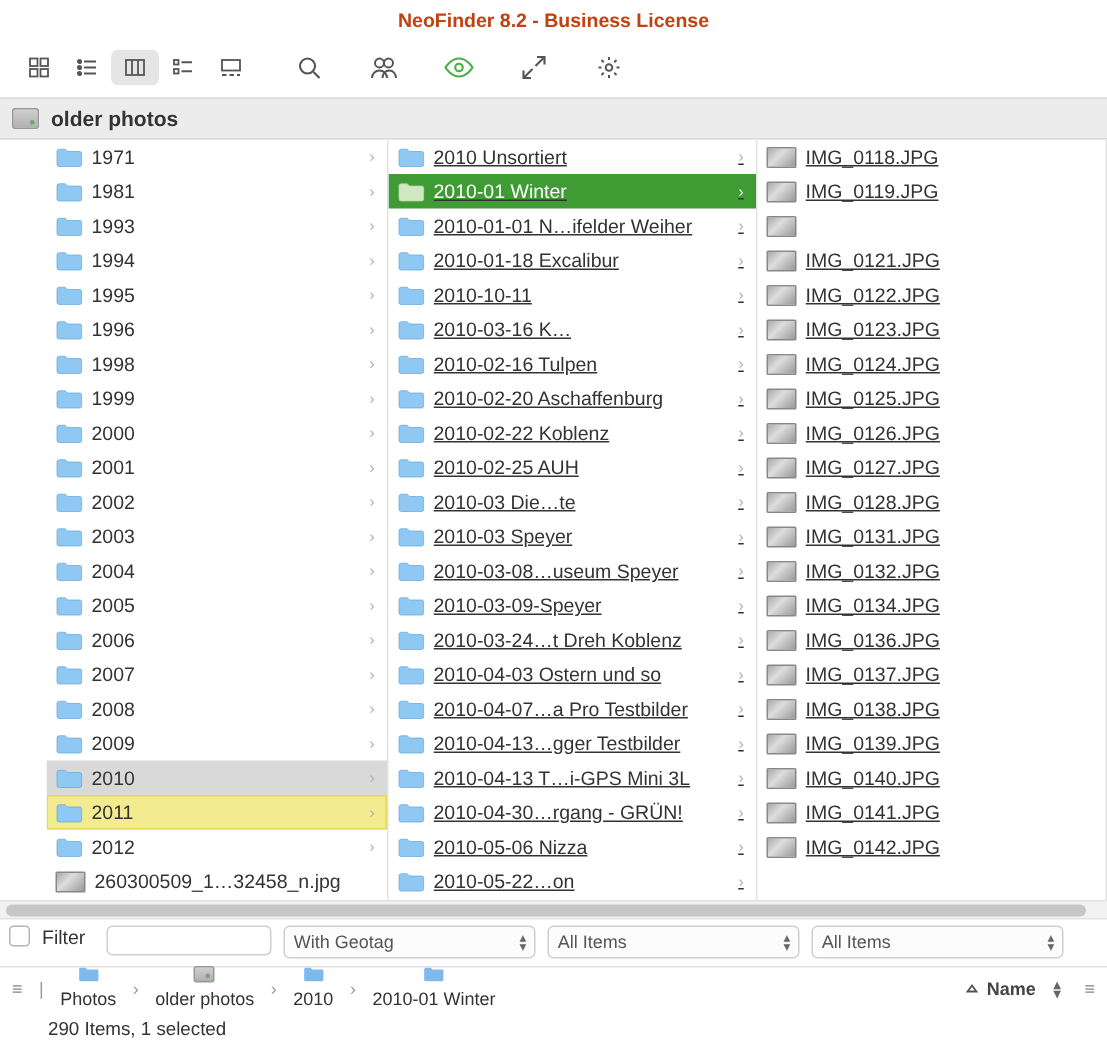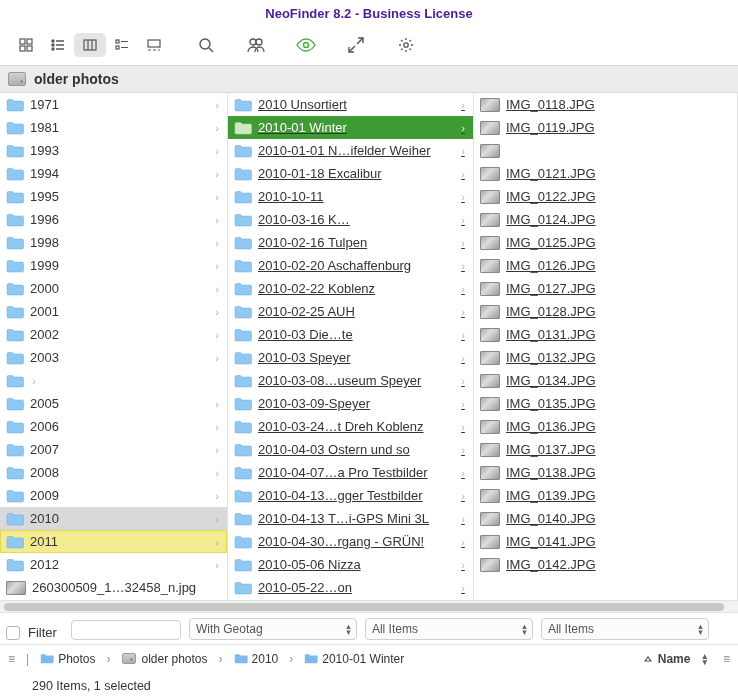--- a/index.html
+++ b/index.html
@@ -12,21 +12,21 @@
   height: 700px;
   overflow: hidden;
   display: flex;
   flex-direction: column;
 }
 .titlebar {
   text-align: center;
   font-weight: 700;
   font-size: 13px;
   padding: 6px 0 8px 0;
-  color: #4c1d95;
+  color: #c2410c;
 }
 .toolbar {
   display: flex;
   align-items: center;
   padding: 4px 10px 8px 10px;
   gap: 22px;
 }
 .view-segment { display: flex; border-radius: 5px; overflow: hidden; }
 .seg-btn {
   width: 32px; height: 24px;
@@ -45,21 +45,21 @@
   height: 28px; padding-left: 8px; font-weight: 700; font-size: 14px;
   color: #333;
 }
 .drive-icon {
   width: 18px; height: 14px; background: linear-gradient(#d0d0d0,#b0b0b0);
   border: 1px solid #999; border-radius: 2px; margin-right: 8px;
   position: relative;
 }
 .drive-icon::after { content: ""; position: absolute; right: 2px; bottom: 2px; width: 3px; height: 3px; background: #6a6; border-radius: 50%; }
 .columns-area {
-  flex: 1 1 auto; display: flex; overflow: hidden; position: relative;
+  flex: 1 1 auto; display: flex; overflow: hidden; position: relative; padding-left: 31px;
 }
 .column {
   position: relative; height: 100%; overflow-y: auto; overflow-x: hidden;
   border-right: 1px solid #e2e2e2;
 }
 .column::-webkit-scrollbar { width: 10px; }
 .column::-webkit-scrollbar-thumb { background: #bcbcbc; border-radius: 5px; }
 .column::-webkit-scrollbar-track { background: #f1f1f1; }
 .col1 { width: 228px; }
 .col2 { width: 246px; text-decoration: underline; }
@@ -87,21 +87,21 @@
 .chev { width: 8px; text-align: center; color: #b0b0b0; font-size: 11px; flex-shrink: 0; }
 .row.selgreen .chev { color: rgba(255,255,255,.9); }
 .hscroll-track {
   height: 12px; background: #f2f2f2; position: relative; border-top:1px solid #e2e2e2;
 }
 .hscroll-thumb {
   position: absolute; height: 8px; top: 2px; left: 4px; width: 720px;
   background: #c7c7c7; border-radius: 4px;
 }
 .filter-row {
-  display: flex; align-items: flex-end; gap: 8px;
+  display: flex; align-items: flex-start; gap: 8px;
   padding: 4px 6px; border-top: 1px solid #e2e2e2; height: 32px;
 }
 .checkbox {
   width: 14px; height: 14px; border: 1px solid #b5b5b5; border-radius: 3px; background:#fff;
 }
 .filter-label { font-size: 13px; margin-right: 6px; }
 .search-field {
   height: 20px; border: 1px solid #cfcfcf; border-radius: 4px; background:#fff;
 }
 .search-field.small { width: 110px; }
@@ -113,21 +113,21 @@
 .select .caret {
   position: absolute; right: 5px; top: 50%; transform: translateY(-50%);
   font-size: 9px; color: #666; line-height: 6px; display:flex; flex-direction:column;
 }
 .path-bar {
   display: flex; align-items: center;
   height: 28px; padding: 0 8px; border-top: 1px solid #e2e2e2; gap: 4px;
   font-size: 12px;
 }
 .path-bar .sep { color:#999; padding:0 3px; }
-.path-seg { display: flex; align-items: center; gap: 4px; padding: 2px 4px; border-radius:3px; }
+.path-seg { display: flex; align-items: center; gap: 4px; padding: 2px 4px; border-radius:3px;flex-direction:column; }
 .mini-folder { width: 14px; height: 11px; }
 .spacer { flex: 1; }
 .sort-tri { width:12px; height:12px; display:flex; align-items:center; justify-content:center; color:#555; }
 .name-select { display:flex; align-items:center; gap:2px; font-size:12px; color:#444;font-weight:bold; }
 .status-bar { height: 28px; display:flex; align-items:center; padding-left: 32px; font-size: 12.5px; color:#333; border-top:0; }
 .ico { display:inline-flex; }
 </style>
 </head>
 <body>
 
@@ -348,20 +348,21 @@
         </span>
         <span class="row-label">2003</span>
         <span class="chev">›</span>
       </div>
       <div class="row">
         <span class="folder-icon">
           <svg viewBox="0 0 18 14">
             <path fill="#8ec8f3" stroke="#6aa8d8" stroke-width="0.5" d="M1 3c0-1 .5-1.5 1.5-1.5h4L8 3h8c1 0 1.5.5 1.5 1.5v7c0 1-.5 1.5-1.5 1.5H2.5C1.5 13 1 12.5 1 11.5V3z"></path>
           </svg>
         </span>
+        <span class="row-label">2004</span>
         <span class="chev">›</span>
       </div>
       <div class="row">
         <span class="folder-icon">
           <svg viewBox="0 0 18 14">
             <path fill="#8ec8f3" stroke="#6aa8d8" stroke-width="0.5" d="M1 3c0-1 .5-1.5 1.5-1.5h4L8 3h8c1 0 1.5.5 1.5 1.5v7c0 1-.5 1.5-1.5 1.5H2.5C1.5 13 1 12.5 1 11.5V3z"></path>
           </svg>
         </span>
         <span class="row-label">2005</span>
         <span class="chev">›</span>
@@ -649,20 +650,24 @@
       <div class="row">
         <span class="thumb"></span>
         <span class="row-label">IMG_0121.JPG</span>
       </div>
       <div class="row">
         <span class="thumb"></span>
         <span class="row-label">IMG_0122.JPG</span>
       </div>
       <div class="row">
         <span class="thumb"></span>
+        <span class="row-label">IMG_0123.JPG</span>
+      </div>
+      <div class="row">
+        <span class="thumb"></span>
         <span class="row-label">IMG_0124.JPG</span>
       </div>
       <div class="row">
         <span class="thumb"></span>
         <span class="row-label">IMG_0125.JPG</span>
       </div>
       <div class="row">
         <span class="thumb"></span>
         <span class="row-label">IMG_0126.JPG</span>
       </div>
@@ -678,24 +683,20 @@
         <span class="thumb"></span>
         <span class="row-label">IMG_0131.JPG</span>
       </div>
       <div class="row">
         <span class="thumb"></span>
         <span class="row-label">IMG_0132.JPG</span>
       </div>
       <div class="row">
         <span class="thumb"></span>
         <span class="row-label">IMG_0134.JPG</span>
-      </div>
-      <div class="row">
-        <span class="thumb"></span>
-        <span class="row-label">IMG_0135.JPG</span>
       </div>
       <div class="row">
         <span class="thumb"></span>
         <span class="row-label">IMG_0136.JPG</span>
       </div>
       <div class="row">
         <span class="thumb"></span>
         <span class="row-label">IMG_0137.JPG</span>
       </div>
       <div class="row">

